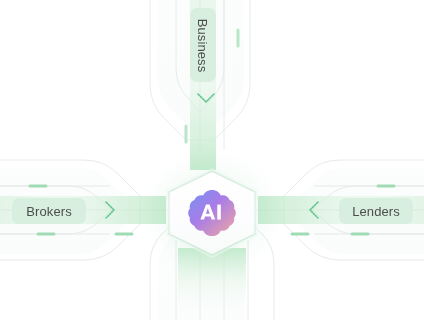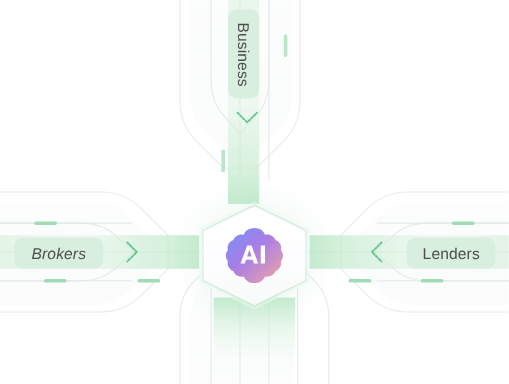--- a/index.html
+++ b/index.html
@@ -37,21 +37,20 @@
     font-size: 13px;
     letter-spacing: 0.1px;
     white-space: nowrap;
     box-sizing: border-box;
   }
   #pill-brokers {
     left: 12px;
     top: 198px;
     width: 74px;
     height: 26px;
-    font-style: italic;
   }
   #pill-lenders {
     left: 339px;
     top: 198px;
     width: 74px;
     height: 26px;
   }
   #pill-business {
     left: 190px;
     top: 8px;

